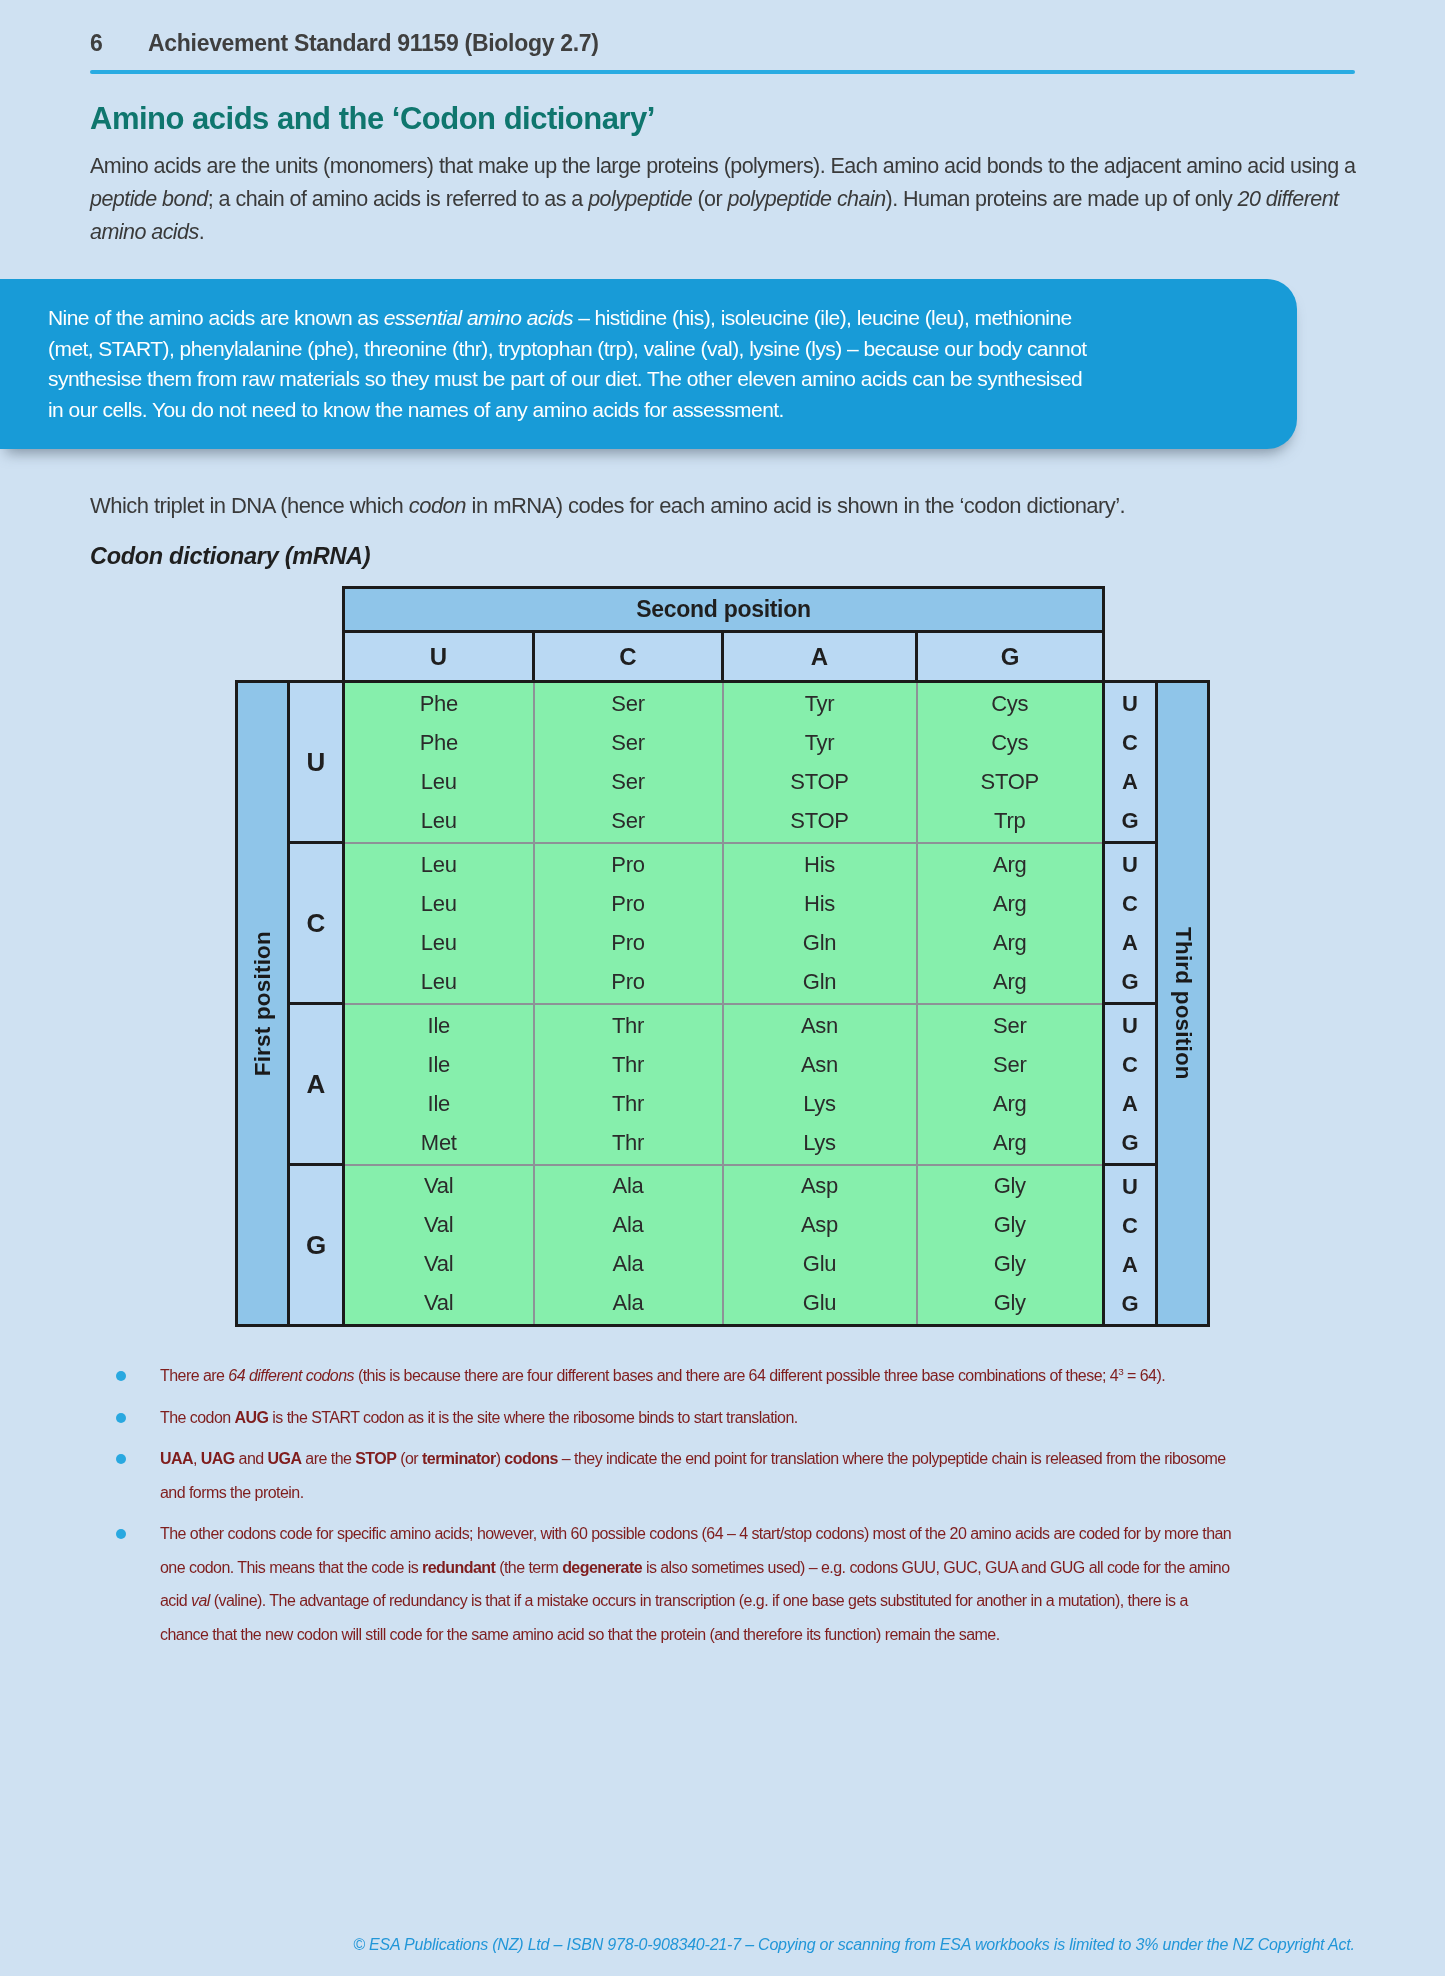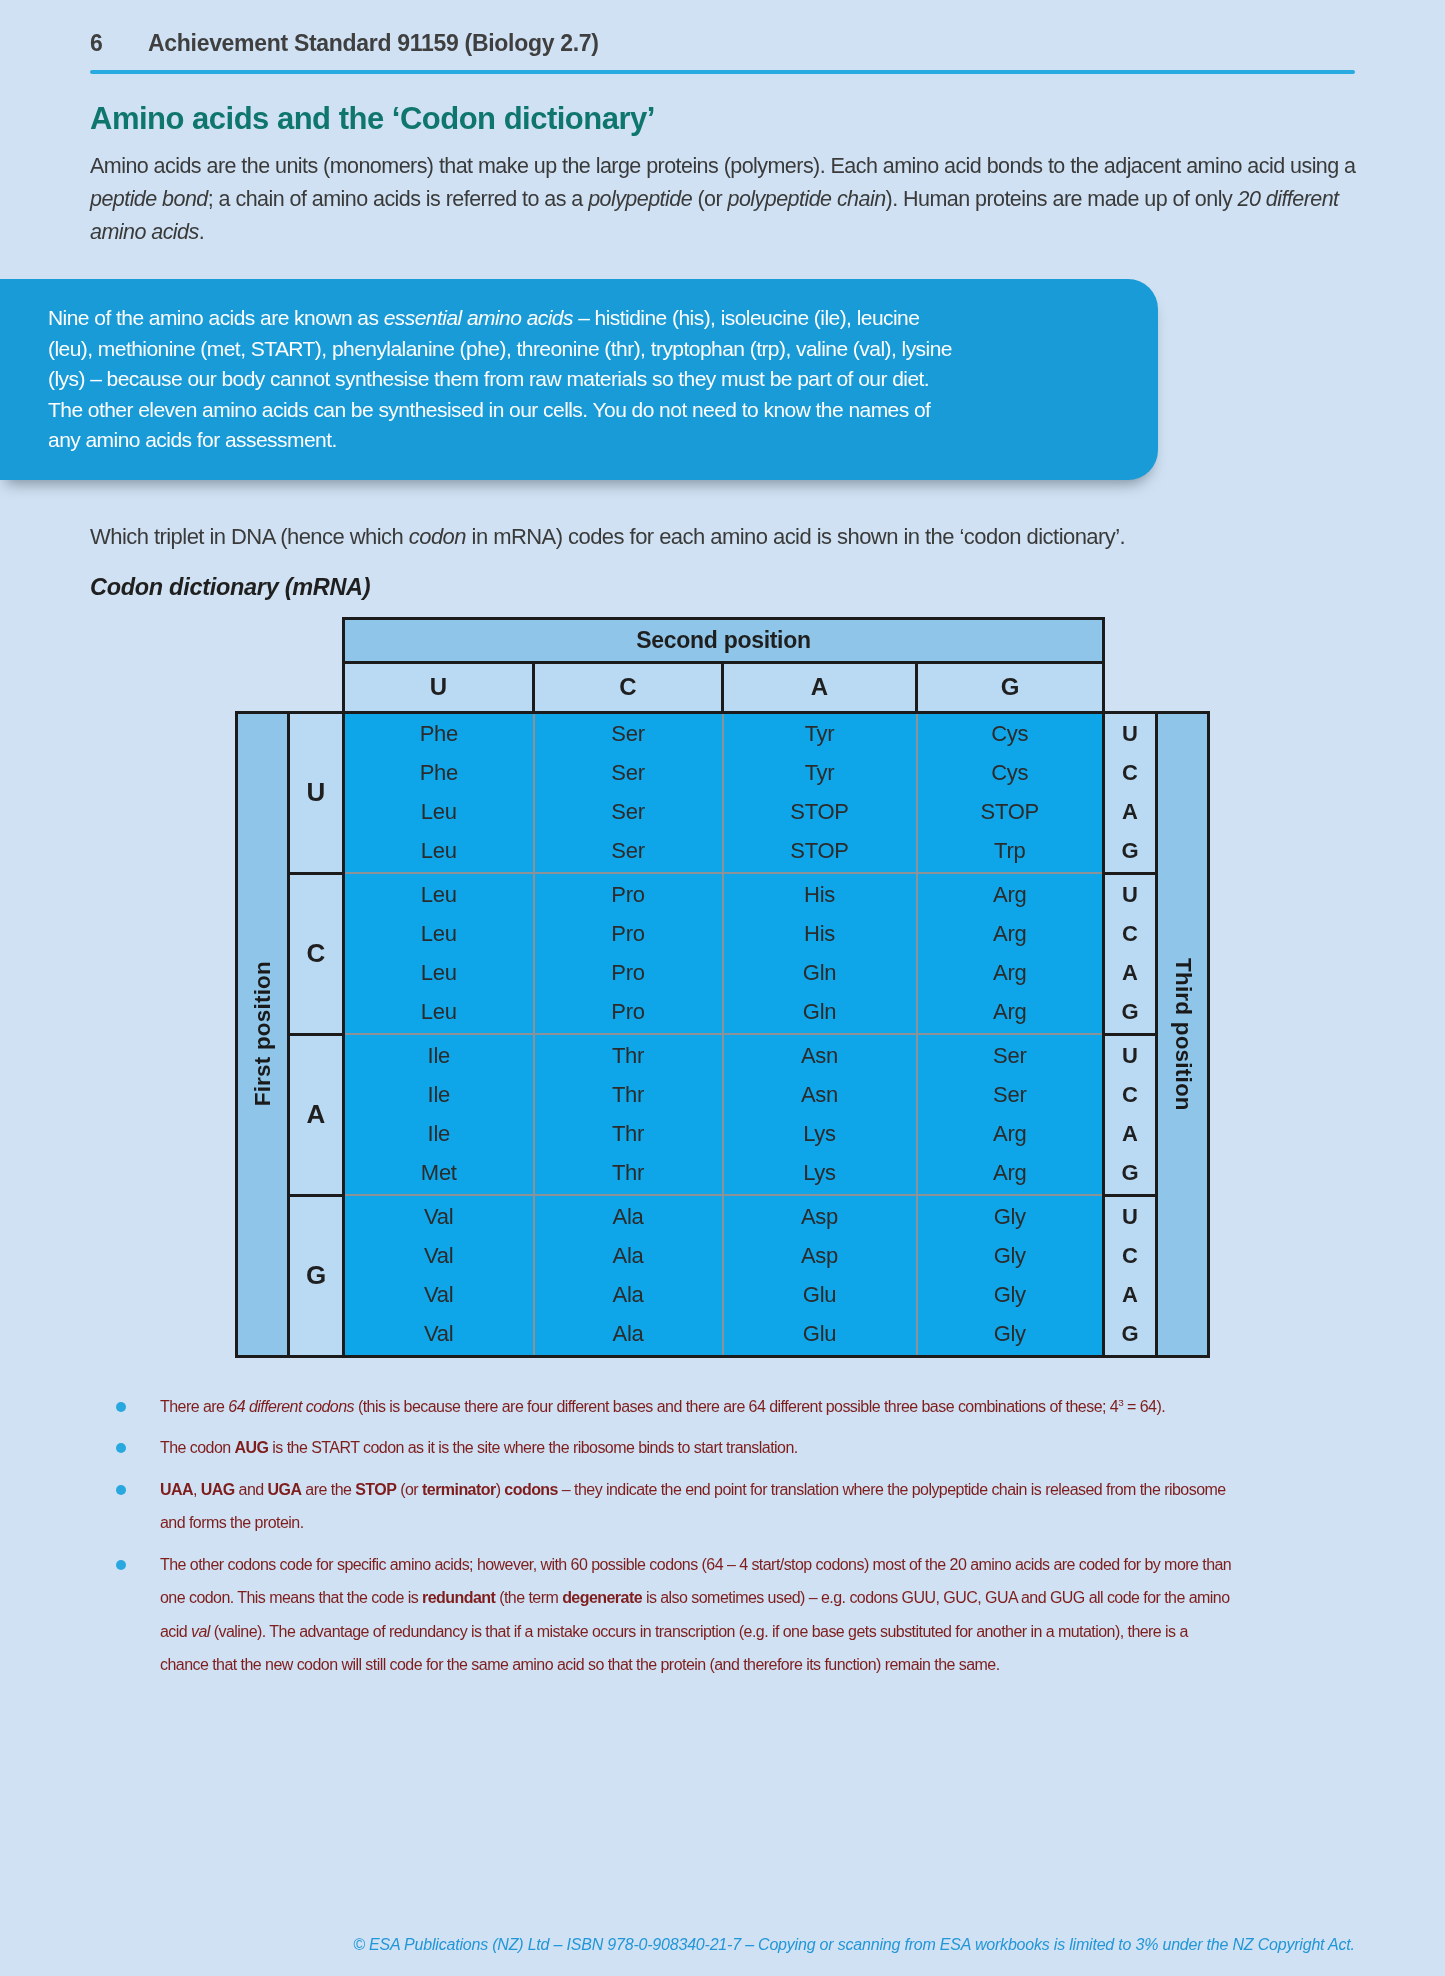--- a/index.html
+++ b/index.html
@@ -15,21 +15,21 @@
   .hdr .num { width:58px; }
   .rule { height:4px; background:#29abe2; margin:13px 90px 0 90px; border-radius:2px; }
 
   h1 { margin:27px 90px 0 90px; font-size:31px; color:#0f766e;
        letter-spacing:-0.5px; }
   .intro { margin:13px 90px 0 90px; width:1270px; max-width:1270px;
            font-size:21.5px; line-height:33px; color:#3a3a3a; letter-spacing:-0.55px; }
 
   
   .callout {
-    margin-top:30px; width:1158px; background:#189bd7;
+    margin-top:30px; width:1297px; background:#189bd7;
     border-radius:0 30px 30px 0;
     padding:24px 200px 24px 48px;
     box-shadow:0 10px 14px -6px rgba(70,85,100,.55);
     color:#ffffff; font-size:21px; line-height:30.5px; letter-spacing:-0.55px;
   }
 
   .lead { margin:44px 90px 0 90px; font-size:22px; color:#3a3a3a; letter-spacing:-0.55px; }
   h2 { margin:24px 90px 0 90px; font-size:23.5px; font-style:italic;
        color:#1f1f1f; letter-spacing:-0.3px; }
 
@@ -42,21 +42,21 @@
 
   td.blank { border:none; background:transparent; }
   th.sp { background:#8fc5e9; border:3px solid #1b1b1b; height:44px;
           font-size:23px; color:#1f1f1f; letter-spacing:-0.3px; }
   th.colhead { background:#bad9f3; border:3px solid #1b1b1b; height:50px;
                font-size:24px; color:#1f1f1f; }
   th.poslabel { background:#8fc5e9; border:3px solid #1b1b1b; }
   th.flabel { background:#bad9f3; border:3px solid #1b1b1b;
               font-size:26px; color:#1f1f1f; }
   th.tletters { background:#bad9f3; border:3px solid #1b1b1b; padding:1px 0; }
-  td.data { background:#0ea5e9; border:2px solid #8d9297; padding:1px 0;
+  td.data { background:#86efac; border:2px solid #8d9297; padding:1px 0;
             font-size:22px; color:#2b2b2b; text-align:center; }
   tr.lastgroup td.data { border-bottom:3px solid #1b1b1b; }
   .line { height:39px; display:flex; align-items:center; justify-content:center;
           letter-spacing:-0.3px; }
   .tline { height:39px; display:flex; align-items:center; justify-content:center;
            font-weight:bold; font-size:22px; color:#1f1f1f; }
   .vtext-up   { writing-mode:vertical-rl; transform:rotate(180deg);
                 font-weight:bold; font-size:22.5px; color:#1a1a1a; margin:0 auto;
                 letter-spacing:0.2px; }
   .vtext-down { writing-mode:vertical-rl;

